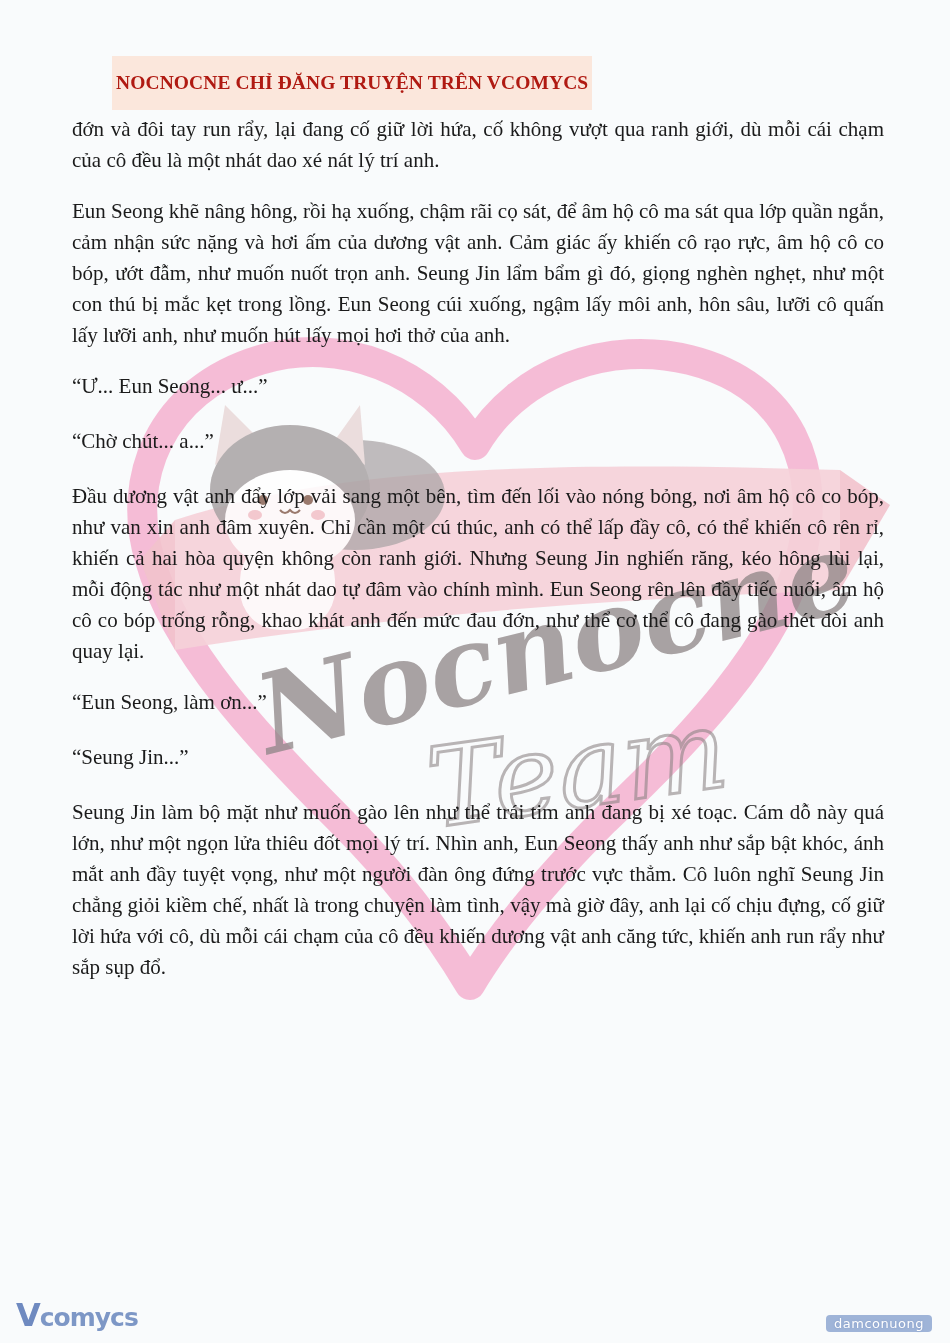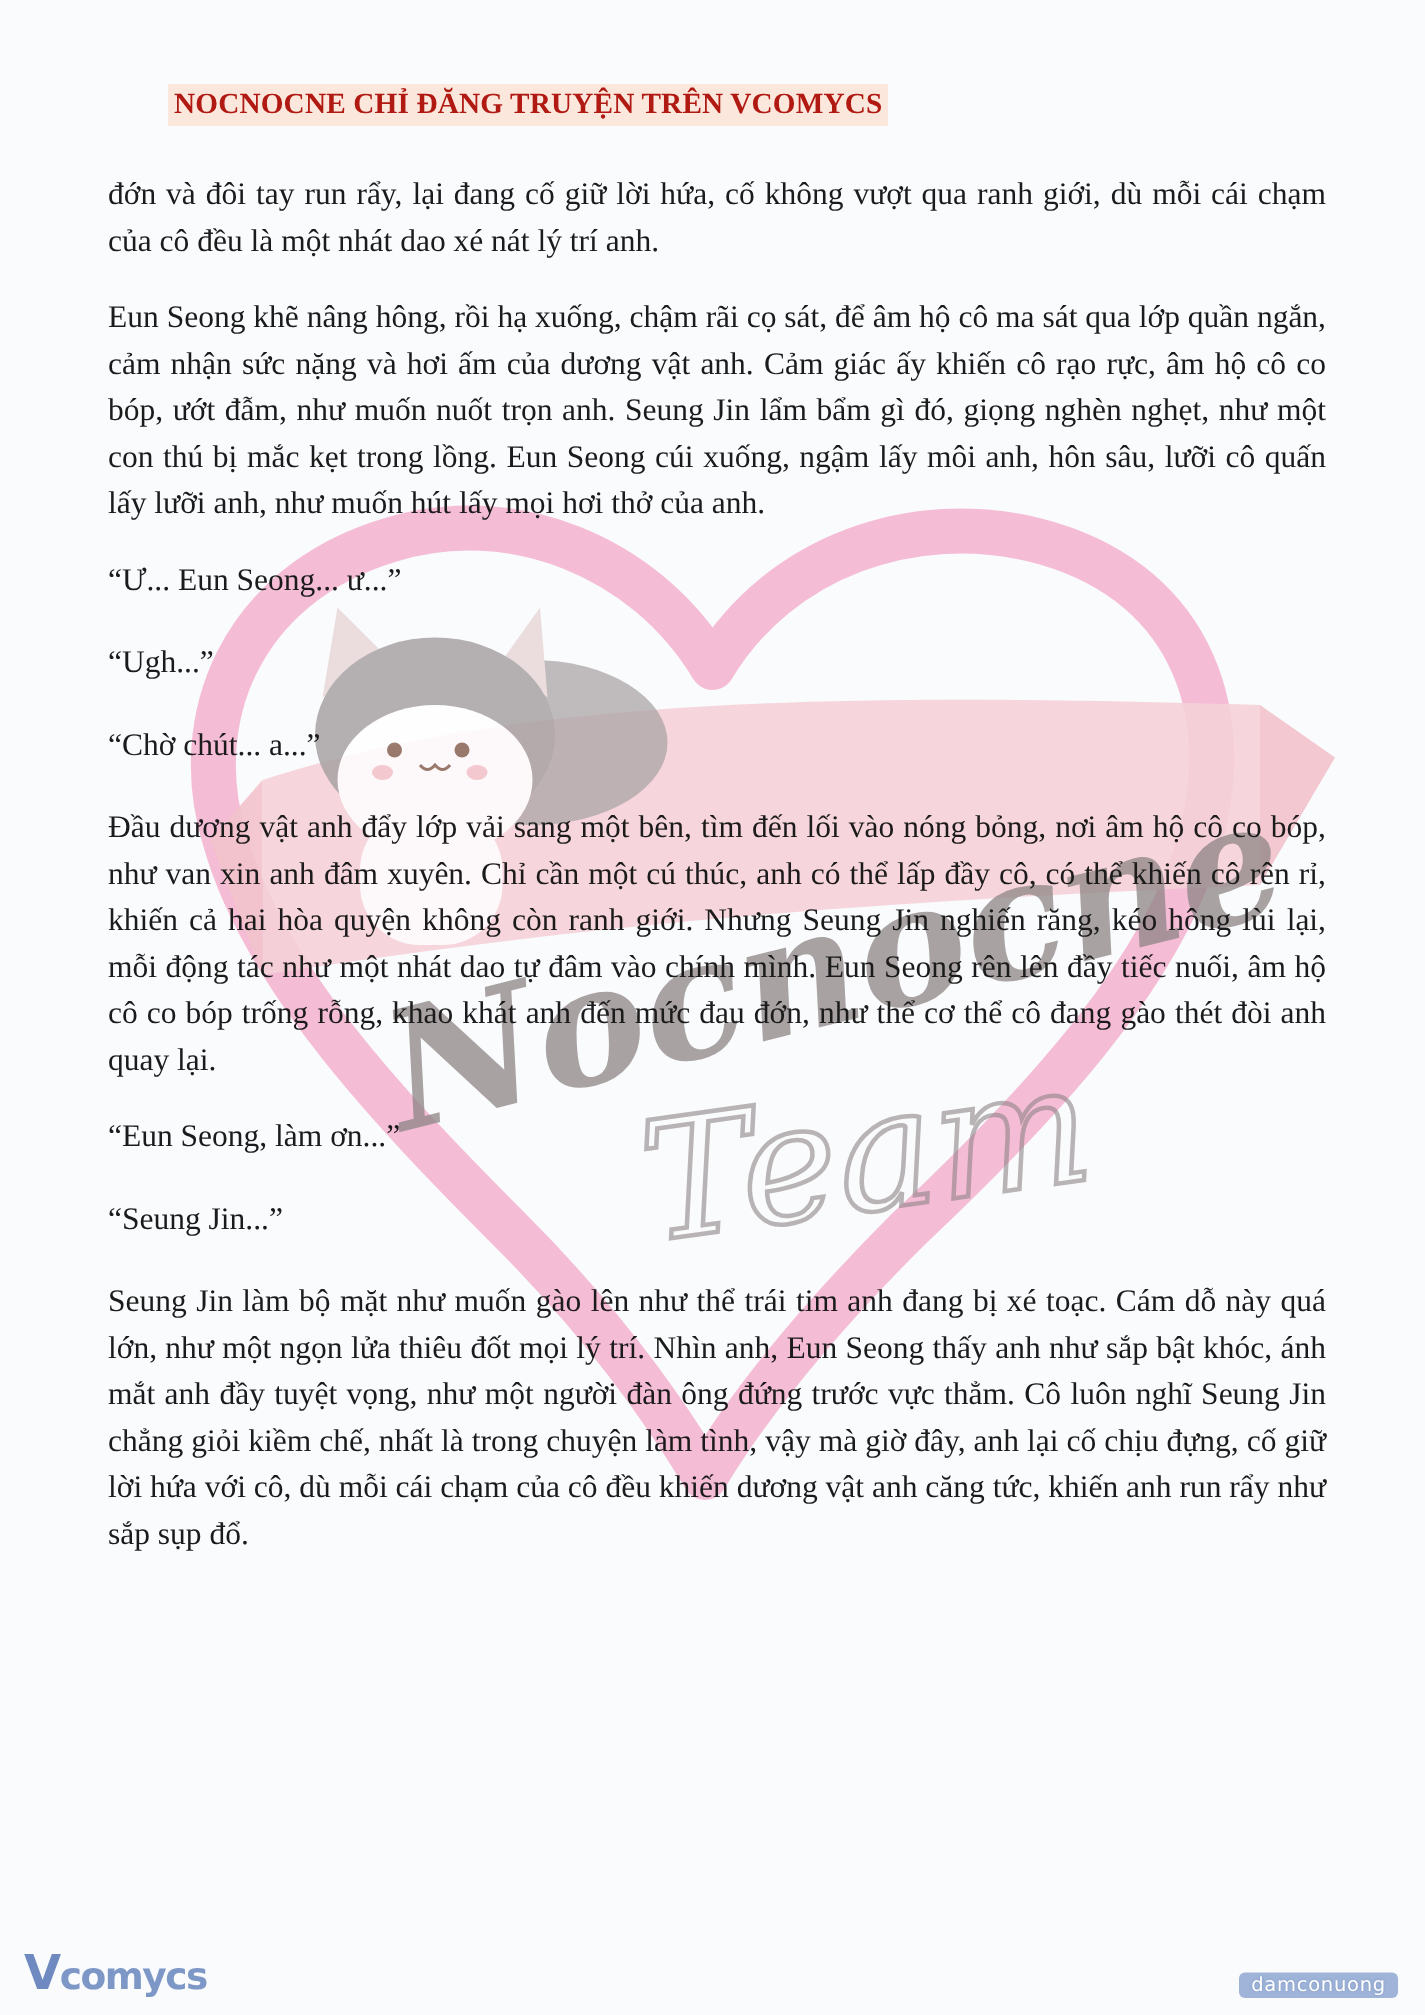--- a/index.html
+++ b/index.html
@@ -22,21 +22,21 @@
       width: 950px;
       height: 1343px;
       pointer-events: none;
       z-index: 0;
     }
     .header {
       position: absolute;
       left: 112px;
       top: 56px;
       height: 26px;
-      padding: 1px 4px;
+      padding: 14px 4px;
       background: #fbe7dc;
       z-index: 2;
     }
     .header-text {
       font-family: "Liberation Serif", "DejaVu Serif", serif;
       font-weight: bold;
       font-size: 19.5px;
       color: #b01a12;
       line-height: 26px;
       letter-spacing: 0.1px;
@@ -128,21 +128,20 @@
 </svg>
 
 <div class="header">
   <span class="header-text">NOCNOCNE CHỈ ĐĂNG TRUYỆN TRÊN VCOMYCS</span>
 </div>
 
 <div class="content">
   <p class="para">đớn và đôi tay run rẩy, lại đang cố giữ lời hứa, cố không vượt qua ranh giới, dù mỗi cái chạm của cô đều là một nhát dao xé nát lý trí anh.</p>
   <p class="para">Eun Seong khẽ nâng hông, rồi hạ xuống, chậm rãi cọ sát, để âm hộ cô ma sát qua lớp quần ngắn, cảm nhận sức nặng và hơi ấm của dương vật anh. Cảm giác ấy khiến cô rạo rực, âm hộ cô co bóp, ướt đẫm, như muốn nuốt trọn anh. Seung Jin lẩm bẩm gì đó, giọng nghèn nghẹt, như một con thú bị mắc kẹt trong lồng. Eun Seong cúi xuống, ngậm lấy môi anh, hôn sâu, lưỡi cô quấn lấy lưỡi anh, như muốn hút lấy mọi hơi thở của anh.</p>
   <p class="para dialog">“Ư... Eun Seong... ư...”</p>
-  <p class="para dialog">“Ugh...”</p>
   <p class="para dialog">“Chờ chút... a...”</p>
   <p class="para">Đầu dương vật anh đẩy lớp vải sang một bên, tìm đến lối vào nóng bỏng, nơi âm hộ cô co bóp, như van xin anh đâm xuyên. Chỉ cần một cú thúc, anh có thể lấp đầy cô, có thể khiến cô rên rỉ, khiến cả hai hòa quyện không còn ranh giới. Nhưng Seung Jin nghiến răng, kéo hông lùi lại, mỗi động tác như một nhát dao tự đâm vào chính mình. Eun Seong rên lên đầy tiếc nuối, âm hộ cô co bóp trống rỗng, khao khát anh đến mức đau đớn, như thể cơ thể cô đang gào thét đòi anh quay lại.</p>
   <p class="para dialog">“Eun Seong, làm ơn...”</p>
   <p class="para dialog">“Seung Jin...”</p>
   <p class="para">Seung Jin làm bộ mặt như muốn gào lên như thể trái tim anh đang bị xé toạc. Cám dỗ này quá lớn, như một ngọn lửa thiêu đốt mọi lý trí. Nhìn anh, Eun Seong thấy anh như sắp bật khóc, ánh mắt anh đầy tuyệt vọng, như một người đàn ông đứng trước vực thẳm. Cô luôn nghĩ Seung Jin chẳng giỏi kiềm chế, nhất là trong chuyện làm tình, vậy mà giờ đây, anh lại cố chịu đựng, cố giữ lời hứa với cô, dù mỗi cái chạm của cô đều khiến dương vật anh căng tức, khiến anh run rẩy như sắp sụp đổ.</p>
 </div>
 
 <div class="footer-logo">
   <span class="v">V</span><span>comycs</span>
 </div>

